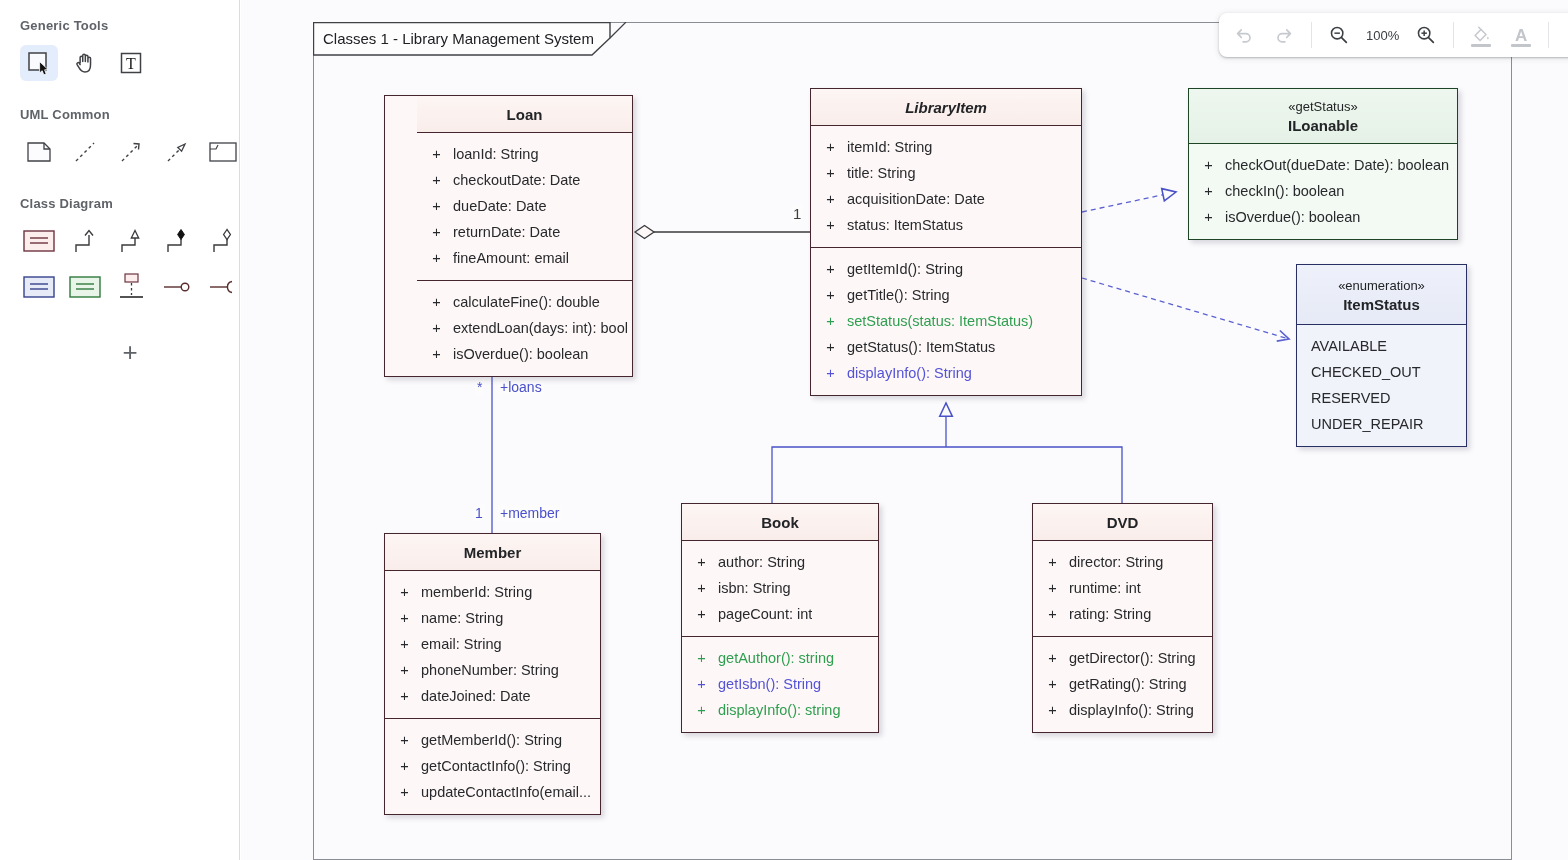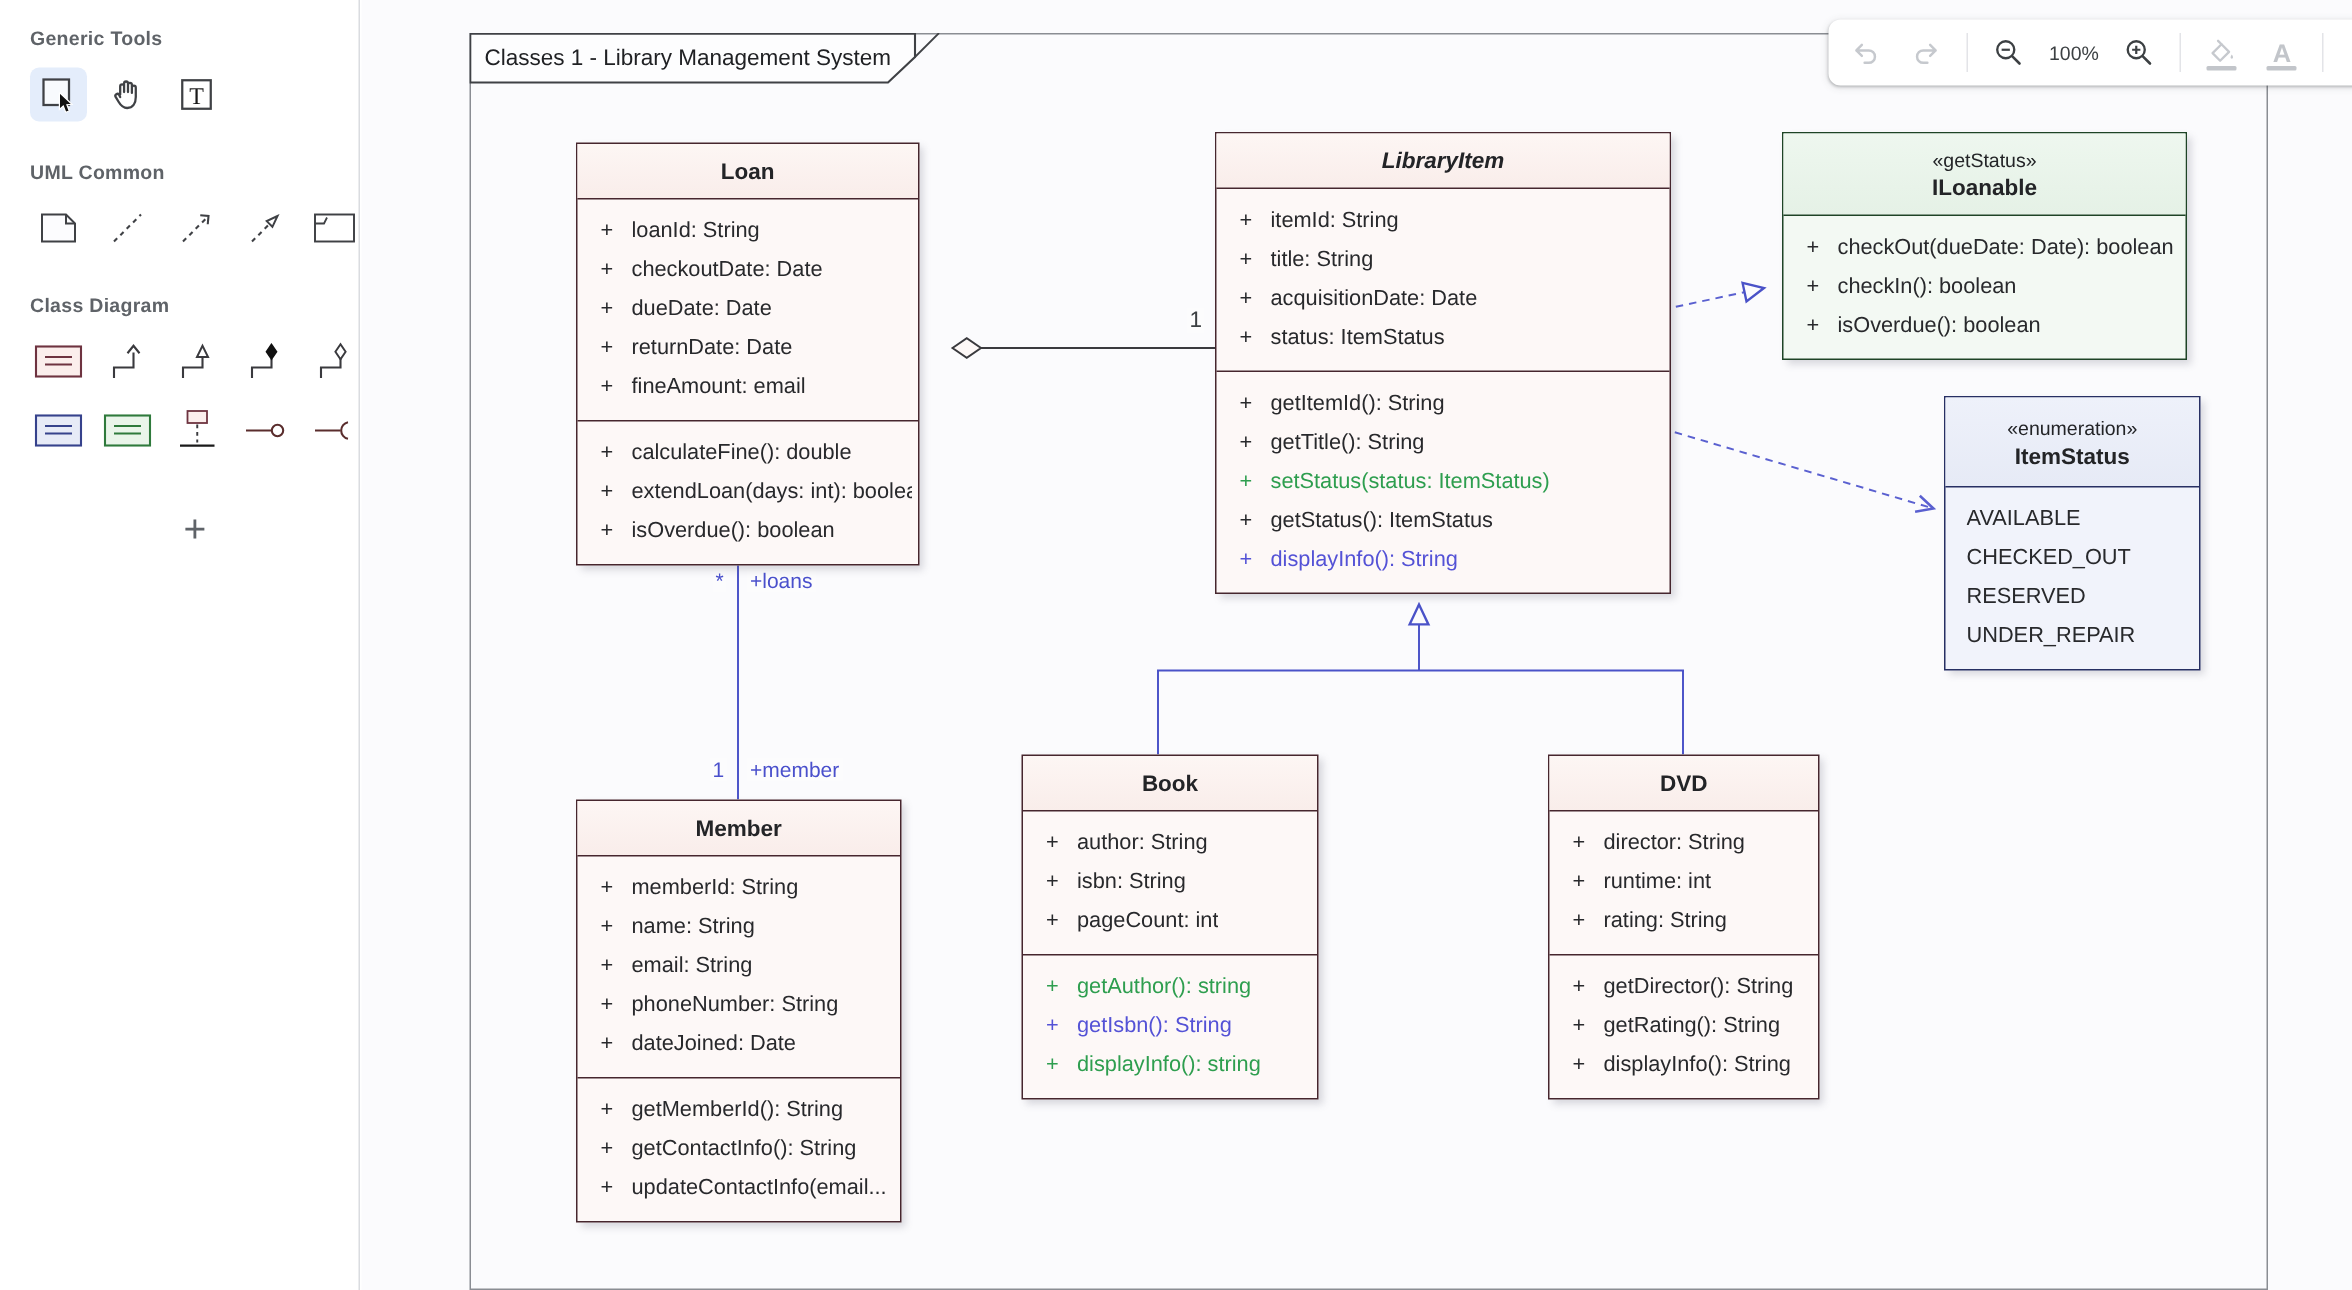--- a/index.html
+++ b/index.html
@@ -281,21 +281,21 @@
       <path d="M705 447 V403" fill="none" stroke="#4a52c8" stroke-width="1.3" marker-end="url(#triOpen)" style="pointer-events:stroke"></path>
       <path d="M531 503 V447 H881 V503" fill="none" stroke="#4a52c8" stroke-width="1.3" style="pointer-events:stroke"></path>
     </svg>
 
     <span class="edge-label dark" style="left:550px; top:205px;">1</span>
     <span class="edge-label" style="left:234px; top:379px;">*</span>
     <span class="edge-label" style="left:257px; top:379px;">+loans</span>
     <span class="edge-label" style="left:232px; top:505px;">1</span>
     <span class="edge-label" style="left:257px; top:505px;">+member</span>
 
-    <div class="uml-box" style="left:143px; top:95px; width:229px;">
+    <div class="uml-box" style="left:143px; top:95px; width:249px;padding-left:32px;">
       <div class="box-header">
         <div class="box-title">Loan</div>
       </div>
       <div class="box-section">
           <div class="member">
             <span class="vis">+</span>
             <span class="txt">loanId: String</span>
           </div>
           <div class="member">
             <span class="vis">+</span>
@@ -323,21 +323,21 @@
             <span class="vis">+</span>
             <span class="txt">extendLoan(days: int): boolean</span>
           </div>
           <div class="member">
             <span class="vis">+</span>
             <span class="txt">isOverdue(): boolean</span>
           </div>
         </div>
     </div>
 
-    <div class="uml-box" style="left:569px; top:88px; width:304px;">
+    <div class="uml-box" style="left:569px; top:88px; width:272px;">
       <div class="box-header">
         <div class="box-title italic">LibraryItem</div>
       </div>
       <div class="box-section">
           <div class="member">
             <span class="vis">+</span>
             <span class="txt">itemId: String</span>
           </div>
           <div class="member">
             <span class="vis">+</span>

